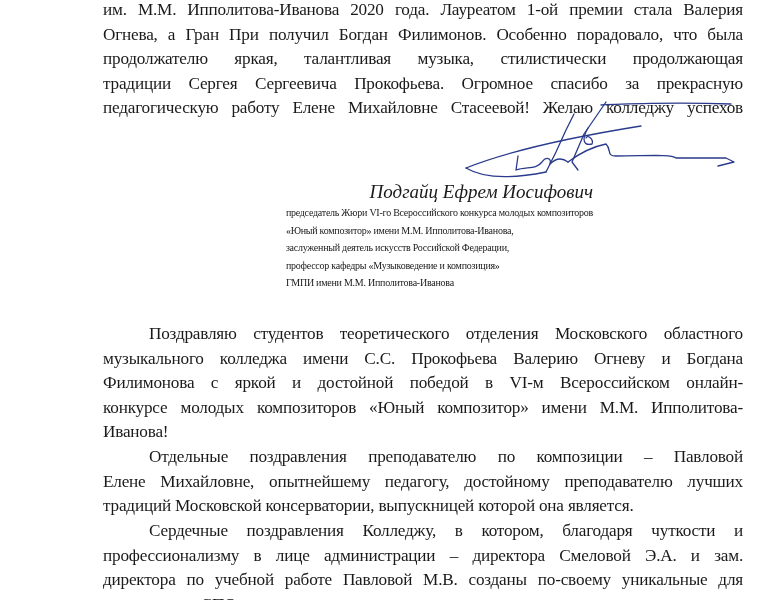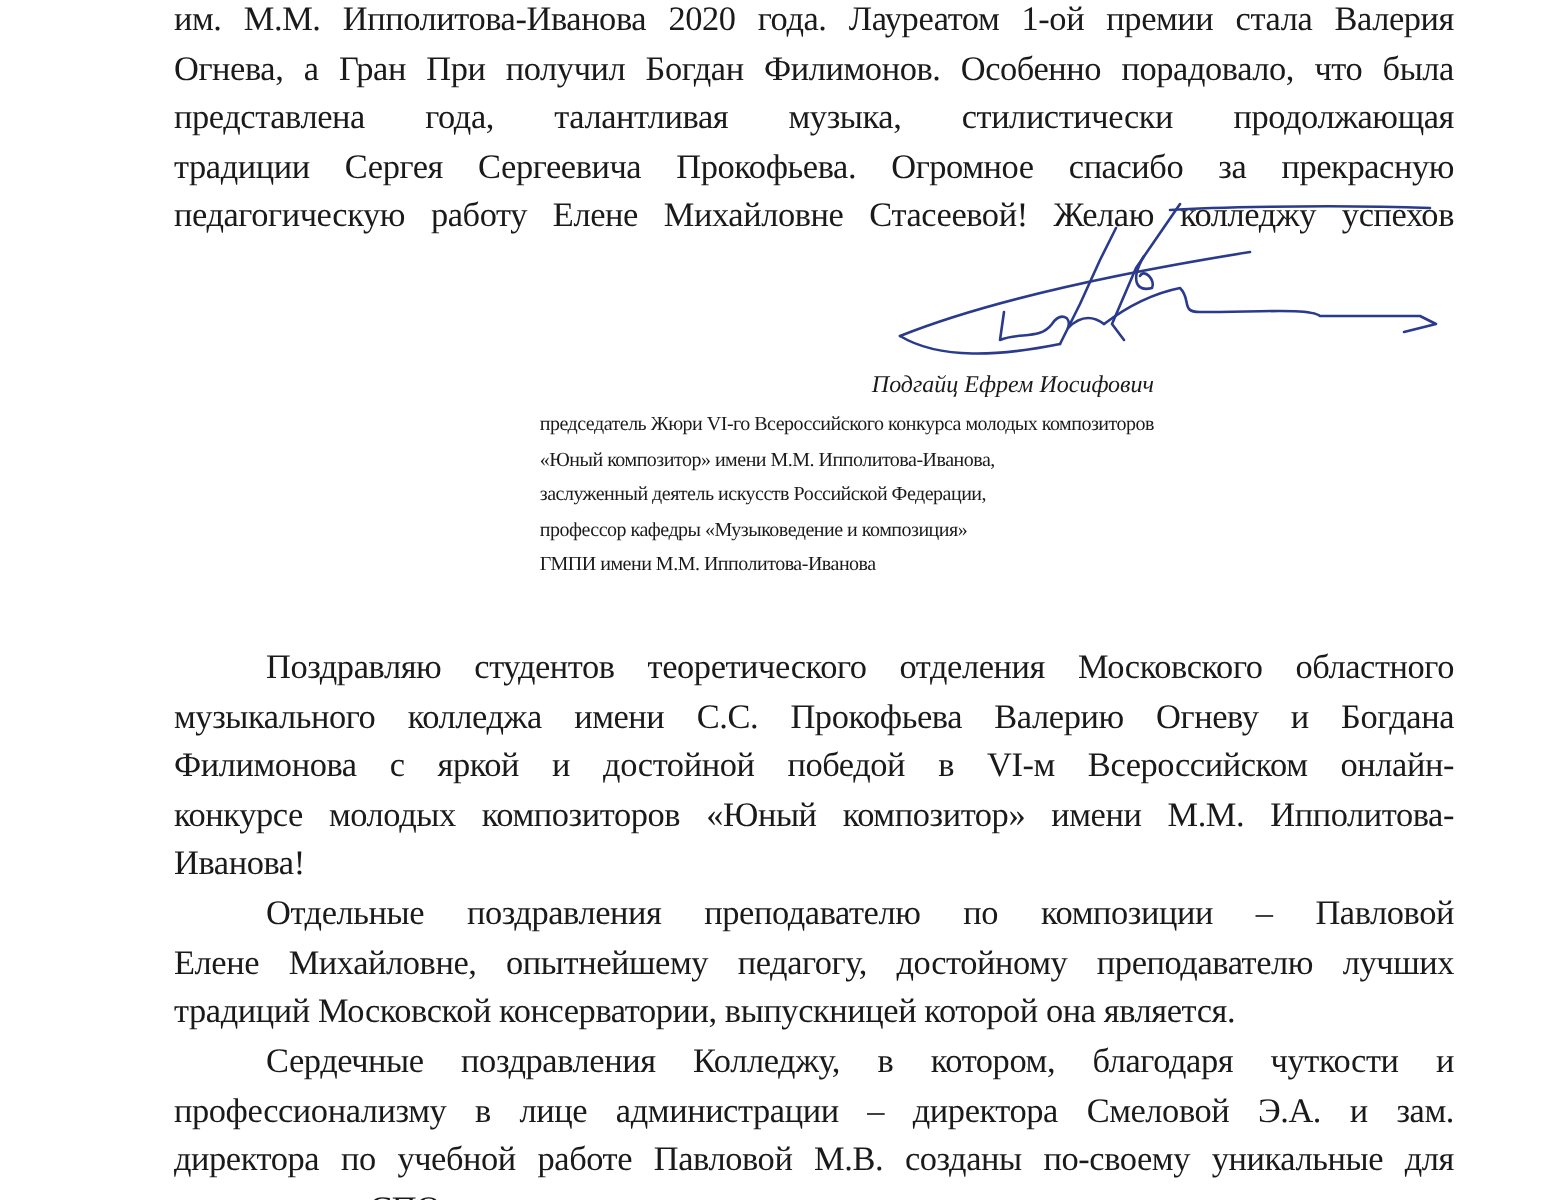--- a/index.html
+++ b/index.html
@@ -3,51 +3,51 @@
 <meta charset="utf-8">
 <style>
   html, body { margin: 0; padding: 0; }
   body {
     width: 780px; height: 600px; overflow: hidden;
     background: #ffffff;
     font-family: "Liberation Serif", "DejaVu Serif", serif;
     color: #1a1a1a;
     position: relative;
   }
-  .page { position: absolute; left: 0; top: 0; width: 633px; height: 600px; text-decoration: underline; }
+  .page { position: absolute; left: 16px; top: 0; width: 633px; height: 600px; text-decoration: underline; }
   .para {
     position: absolute; left: 87px; width: 640px;
     font-size: 17.2px; line-height: 24.6px;
     text-align: justify; text-align-last: left;
     letter-spacing: -0.2px;
   }
   .para .ln { display: block; text-align: justify; text-align-last: justify; white-space: nowrap; }
   .para .ln.last { text-align-last: left; }
   .para .ln.indent { text-indent: 46px; }
   .sig-name {
     position: absolute; right: 56px; top: 182px;
-    font-style: italic; font-size: 12px; line-height: 20px;
+    font-style: italic; font-size: 19px; line-height: 20px;
   }
   .sig-titles {
     position: absolute; right: 56px; top: 204px;
     text-align: left; font-size: 10px; line-height: 17.6px;
     letter-spacing: -0.25px;
   }
   .sig-titles span { display: block; white-space: nowrap; }
   .signature { position: absolute; left: 440px; top: 100px; width: 300px; height: 90px; }
 </style>
 </head>
 <body>
 
 <div class="page">
 
   <div class="para" style="top:-2px;">
     <span class="ln">им. М.М. Ипполитова-Иванова 2020 года. Лауреатом 1-ой премии стала Валерия</span>
     <span class="ln">Огнева, а Гран При получил Богдан Филимонов. Особенно порадовало, что была</span>
-    <span class="ln">представлена года, талантливая музыка, стилистически продолжающая</span>
+    <span class="ln">продолжателю яркая, талантливая музыка, стилистически продолжающая</span>
     <span class="ln">традиции Сергея Сергеевича Прокофьева. Огромное спасибо за прекрасную</span>
     <span class="ln">педагогическую работу Елене Михайловне Стасеевой! Желаю колледжу успехов</span>
   </div>
 
   <svg class="signature" viewBox="0 0 300 90" fill="none" stroke="#2a3a8c" stroke-width="1.3" stroke-linecap="round" stroke-linejoin="round">
     <path d="M145,5 C160,4 220,2 275,4"></path>
     <path d="M150,2 L128,34 L116,62 L122,70"></path>
     <path d="M118,14 L110,30 L100,52 L90,72"></path>
     <path d="M132,28 C125,40 128,46 136,44 C138,40 132,34 130,38"></path>
     <path d="M10,68 C50,52 110,38 185,26"></path>

